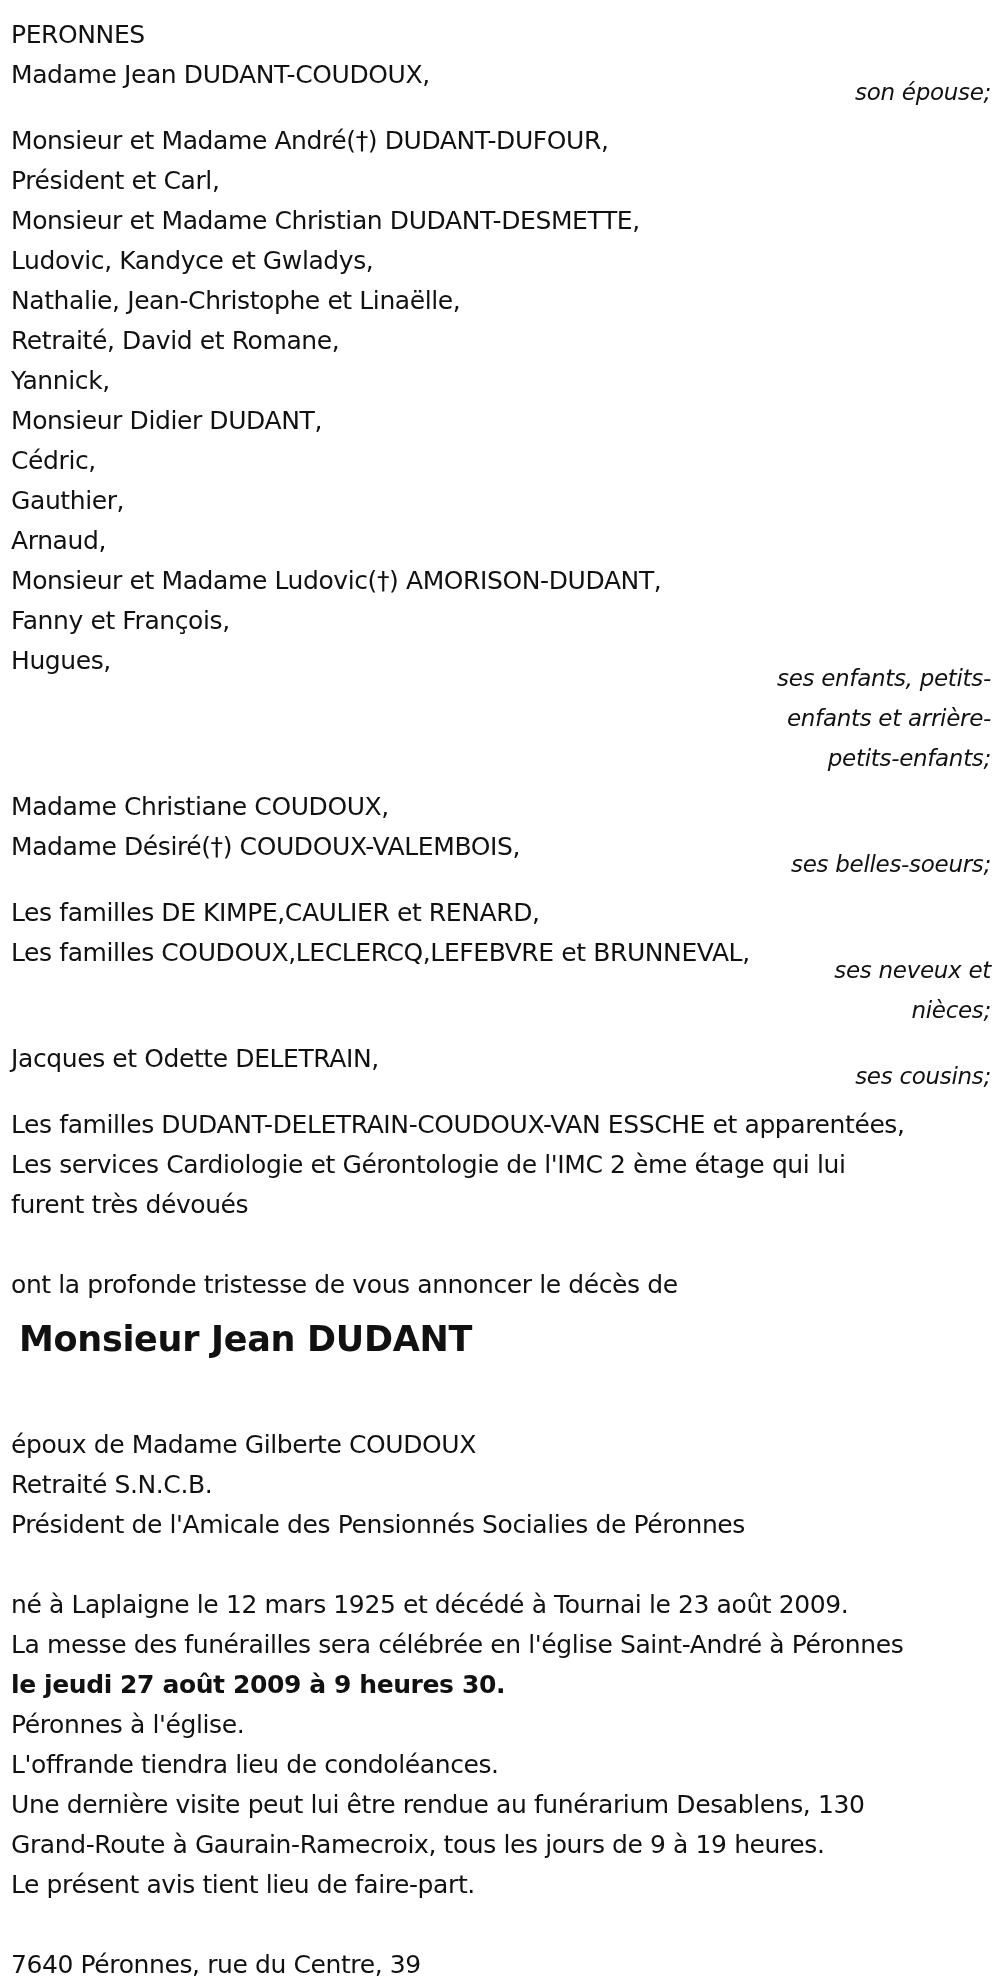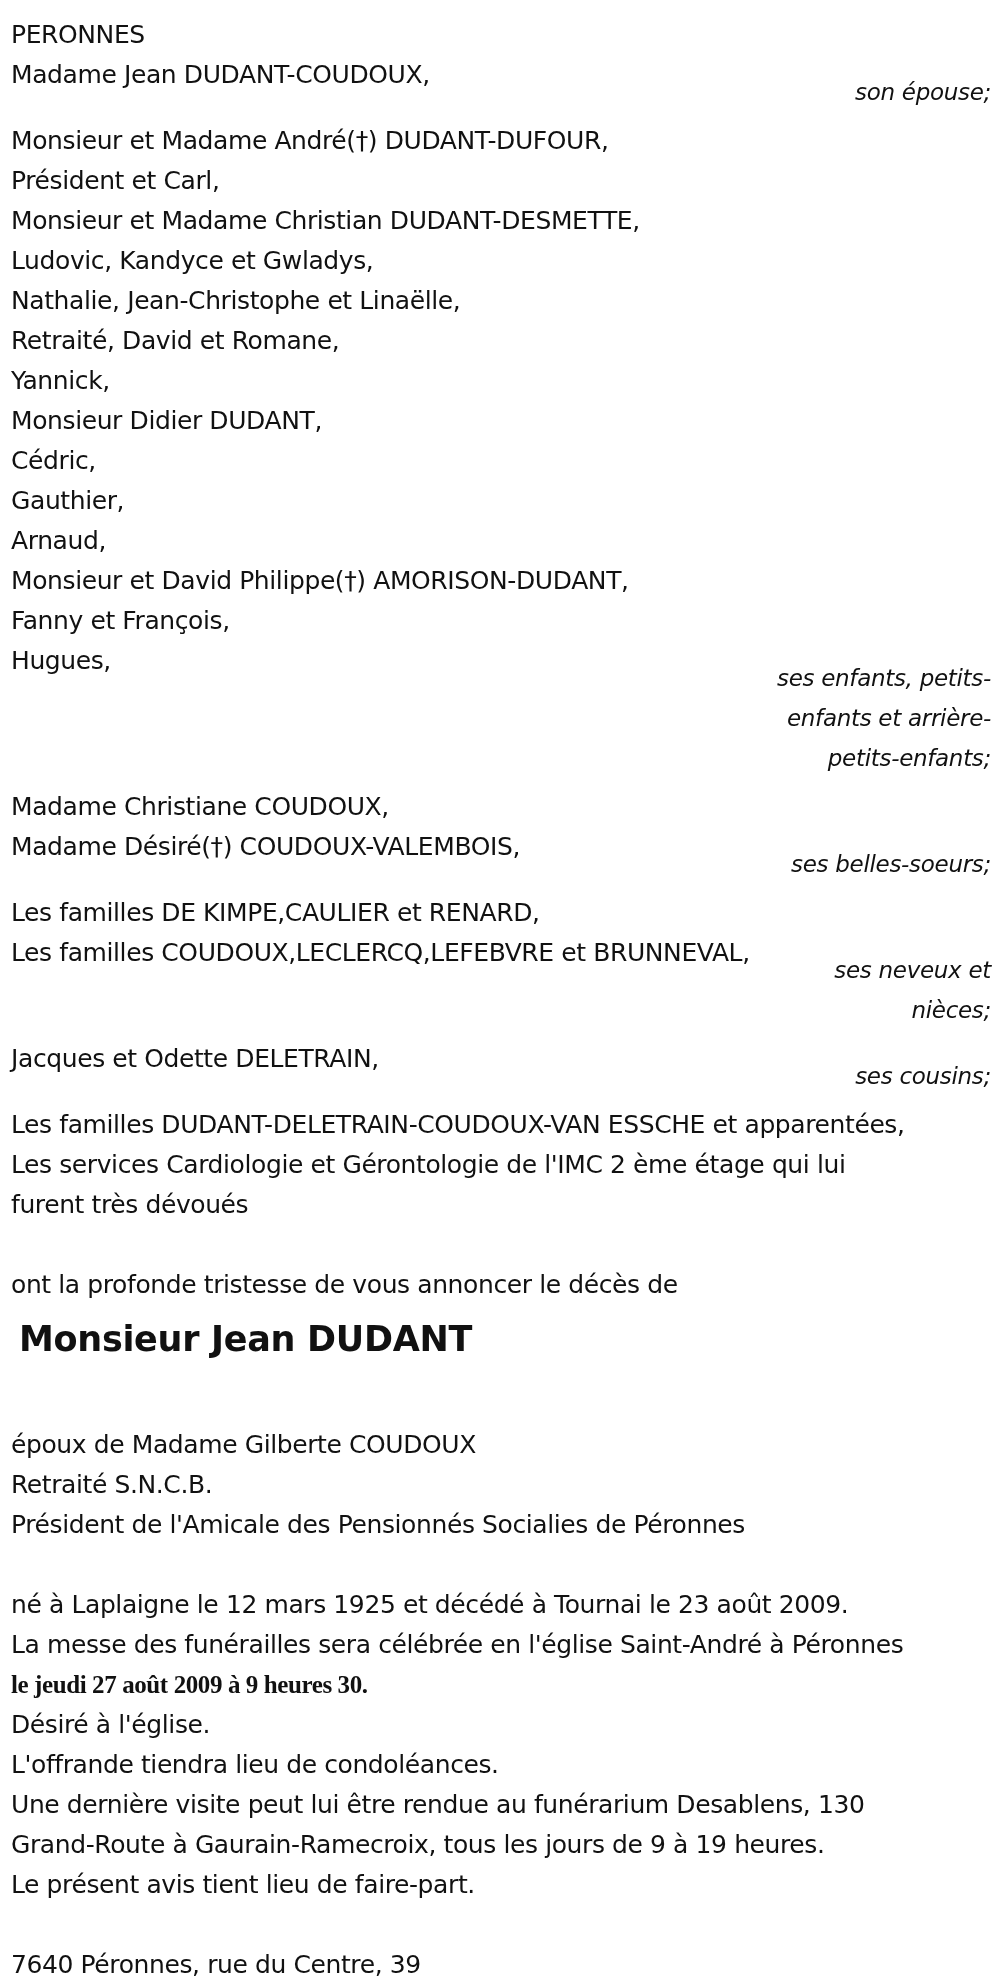--- a/index.html
+++ b/index.html
@@ -33,21 +33,21 @@
   }
   .heading {
     position: absolute;
     left: 8px;
     font-size: 35px;
     font-weight: bold;
     line-height: 46px;
     white-space: nowrap;
     letter-spacing: -0.3px;
   }
-  .bold { font-weight: bold; font-family: Liberation Serif, serif; }
+  .bold { font-weight: bold; }
 </style>
 </head>
 <body>
 
 <div class="notice">
 
   <div class="line" style="top:6px">PERONNES</div>
 
   <div class="line" style="top:46px">Madame Jean DUDANT-COUDOUX,</div>
   <div class="rel" style="top:72px">son épouse;</div>
@@ -56,21 +56,21 @@
   <div class="line" style="top:152px">Président et Carl,</div>
   <div class="line" style="top:192px">Monsieur et Madame Christian DUDANT-DESMETTE,</div>
   <div class="line" style="top:232px">Ludovic, Kandyce et Gwladys,</div>
   <div class="line" style="top:272px">Nathalie, Jean-Christophe et Linaëlle,</div>
   <div class="line" style="top:312px">Retraité, David et Romane,</div>
   <div class="line" style="top:352px">Yannick,</div>
   <div class="line" style="top:392px">Monsieur Didier DUDANT,</div>
   <div class="line" style="top:432px">Cédric,</div>
   <div class="line" style="top:472px">Gauthier,</div>
   <div class="line" style="top:512px">Arnaud,</div>
-  <div class="line" style="top:552px">Monsieur et David Philippe(†) AMORISON-DUDANT,</div>
+  <div class="line" style="top:552px">Monsieur et Madame Ludovic(†) AMORISON-DUDANT,</div>
   <div class="line" style="top:592px">Fanny et François,</div>
   <div class="line" style="top:632px">Hugues,</div>
   <div class="rel" style="top:658px">ses enfants, petits-</div>
   <div class="rel" style="top:698px">enfants et arrière-</div>
   <div class="rel" style="top:738px">petits-enfants;</div>
 
   <div class="line" style="top:778px">Madame Christiane COUDOUX,</div>
   <div class="line" style="top:818px">Madame Désiré(†) COUDOUX-VALEMBOIS,</div>
   <div class="rel" style="top:844px">ses belles-soeurs;</div>
 
@@ -90,20 +90,20 @@
 
   <div class="heading" style="top:1316px">Monsieur Jean DUDANT</div>
 
   <div class="line" style="top:1416px">époux de Madame Gilberte COUDOUX</div>
   <div class="line" style="top:1456px">Retraité S.N.C.B.</div>
   <div class="line" style="top:1496px">Président de l'Amicale des Pensionnés Socialies de Péronnes</div>
 
   <div class="line" style="top:1576px">né à Laplaigne le 12 mars 1925 et décédé à Tournai le 23 août 2009.</div>
   <div class="line" style="top:1616px">La messe des funérailles sera célébrée en l'église Saint-André à Péronnes</div>
   <div class="line bold" style="top:1656px">le jeudi 27 août 2009 à 9 heures 30.</div>
-  <div class="line" style="top:1696px">Désiré à l'église.</div>
+  <div class="line" style="top:1696px">Péronnes à l'église.</div>
   <div class="line" style="top:1736px">L'offrande tiendra lieu de condoléances.</div>
   <div class="line" style="top:1776px">Une dernière visite peut lui être rendue au funérarium Desablens, 130</div>
   <div class="line" style="top:1816px">Grand-Route à Gaurain-Ramecroix, tous les jours de 9 à 19 heures.</div>
   <div class="line" style="top:1856px">Le présent avis tient lieu de faire-part.</div>
 
   <div class="line" style="top:1936px">7640 Péronnes, rue du Centre, 39</div>
 </div>
 
 </body></html>

